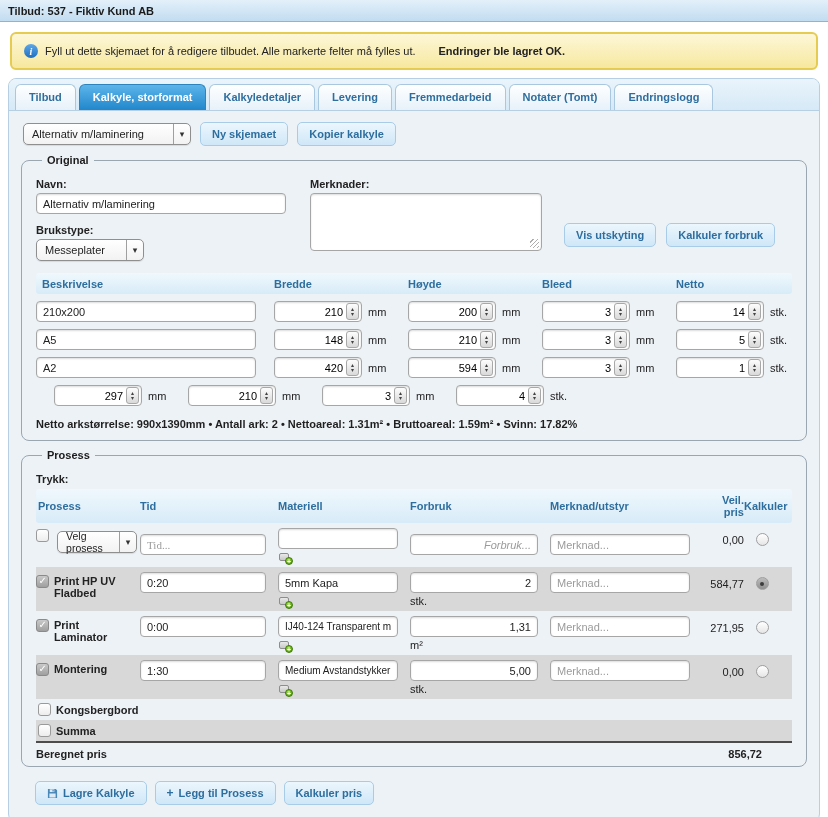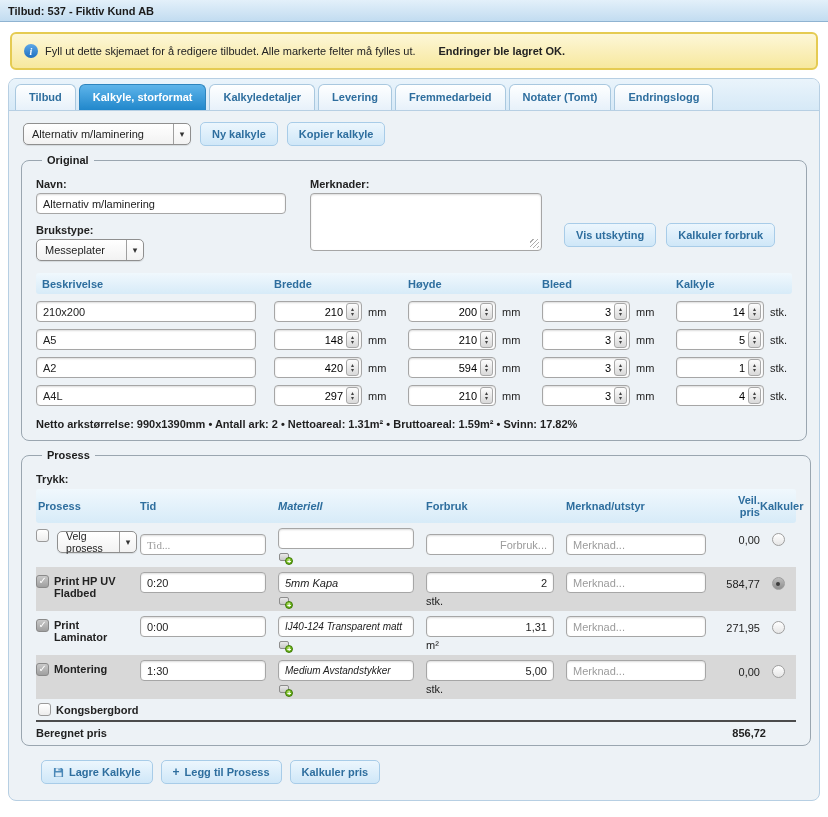--- a/index.html
+++ b/index.html
@@ -93,21 +93,21 @@
   .sz-group { display: flex; align-items: center; margin-left: 18px; flex: 0 0 auto; }
   .sz-unit { width: 28px; padding-left: 6px; font-weight: normal; color: #222; }
   .sz-head .sz-group { margin-left: 18px; width: 116px; }
   .summary { margin-top: 12px; font-weight: bold; color: #1f1f1f; }
 
   
   .pr-head { display: flex; align-items: center; background: linear-gradient(#f0f8fd, #d7ebf8);
     border-radius: 3px; min-height: 34px; font-weight: bold; color: #2e6e9e; margin-top: 4px; }
   .col-pro { width: 104px; flex: 0 0 auto; }
   .col-tid { width: 138px; flex: 0 0 auto; }
-  .col-mat { width: 148px; flex: 0 0 auto; font-style: italic; }
+  .col-mat { width: 132px; flex: 0 0 auto; }
   .col-for { width: 140px; flex: 0 0 auto; }
   .col-mer { width: 152px; flex: 0 0 auto; }
   .col-pris { width: 42px; flex: 0 0 auto; text-align: right; }
   .col-kal { width: 36px; flex: 0 0 auto; text-align: center; }
   .pr-row { display: flex; align-items: flex-start; padding: 5px 0 2px; }
   .pr-row.shaded { background: #d8d8d8; }
   .pr-row .inp { width: calc(100% - 12px); }
   .pr-label { font-weight: bold; padding-top: 3px; padding-right: 16px; display: flex; flex-wrap: wrap; align-items: flex-start; }
   .subline { font-size: 11px; margin-top: 2px; min-height: 14px; }
   .addico { display: inline-block; position: relative; width: 13px; height: 10px; margin: 2px 0 0 1px; }
@@ -116,21 +116,21 @@
   .addico .plus { position: absolute; right: -1px; bottom: -2px; width: 8px; height: 8px; border-radius: 50%;
     background: radial-gradient(circle at 35% 30%, #9fd84a, #4e9a06); color: #fff; font-size: 7px; line-height: 8px;
     text-align: center; font-weight: bold; border: 0.5px solid #3c7a02; }
   .pr-pris { padding-top: 6px; font-weight: normal; }
   .pr-kal { padding-top: 5px; display: flex; justify-content: center; }
   .extra-row { display: flex; align-items: center; padding: 4px 0 4px 2px; font-weight: bold; }
   .extra-row.shaded { background: #d8d8d8; }
   .beregnet { display: flex; border-top: 2px solid #4c4c4c; margin-top: 0; padding: 5px 0 2px; font-weight: bold; }
   .beregnet .val { margin-left: auto; width: 150px; text-align: right; padding-right: 30px; }
 
-  .actions { display: flex; gap: 8px; margin: 14px 20px 6px; }
+  .actions { display: flex; gap: 8px; margin: 14px 14px 6px; }
   svg.mini { width: 11px; height: 11px; display: block; }
 </style>
 </head>
 <body>
 
 <div class="titlebar">
   <span>Tilbud: 537 - Fiktiv Kund AB</span>
 </div>
 
 <div class="banner">
@@ -151,21 +151,21 @@
     <div class="tab">Endringslogg</div>
   </div>
 
   <div class="content">
 
     <div style="display:flex; gap:9px; align-items:center; margin:3px 2px 2px;">
       <div class="fakeselect" style="width:168px;">
         <span class="seltxt" style="font-weight:normal; flex:1;">Alternativ m/laminering</span>
         <span class="selarrow"></span>
       </div>
-      <button class="btn">Ny kalkyle</button>
+      <button class="btn">Ny skjemaet</button>
       <button class="btn">Kopier kalkyle</button>
     </div>
 
     <fieldset>
       <legend>Original</legend>
 
       <div class="orig-top">
         <div class="orig-col1">
           <label class="lbl">Navn:</label>
           <input class="inp" value="Alternativ m/laminering" style="">
@@ -186,21 +186,21 @@
           <button class="btn">Vis utskyting</button>
           <button class="btn">Kalkuler forbruk</button>
         </div>
       </div>
 
       <div class="sz-head">
         <span class="sz-desc" style="padding-left:6px;">Beskrivelse</span>
         <span class="sz-group">Bredde</span>
         <span class="sz-group">Høyde</span>
         <span class="sz-group">Bleed</span>
-        <span class="sz-group">Kalkyle</span>
+        <span class="sz-group">Netto</span>
       </div>
 
       <div class="sz-row">
         <span class="sz-desc"><input class="inp" value="210x200" style=""></span>
         <span class="sz-group">
             <span class="numbox">
               <input value="210" style="">
               <span class="stepper"></span>
             </span>
             <span class="sz-unit">mm</span>
@@ -283,21 +283,20 @@
           </span>
         <span class="sz-group">
             <span class="numbox">
               <input value="1" style="">
               <span class="stepper"></span>
             </span>
             <span class="sz-unit">stk.</span>
           </span>
       </div>
       <div class="sz-row">
-        <span class="sz-desc"><input class="inp" value="A4L" style=""></span>
         <span class="sz-group">
             <span class="numbox">
               <input value="297" style="">
               <span class="stepper"></span>
             </span>
             <span class="sz-unit">mm</span>
           </span>
         <span class="sz-group">
             <span class="numbox">
               <input value="210" style="">
@@ -344,21 +343,21 @@
           <div class="fakeselect" style="width:80px; margin-top:3px;">
             <span class="seltxt" style="font-weight:normal; flex:1; font-size:10.5px;">Velg prosess</span>
             <span class="selarrow"></span>
           </div>
         </span>
         <span class="col-tid" style="padding-top:6px;font-family:Liberation Serif, serif;"><input class="inp" placeholder="Tid..." style=""></span>
         <span class="col-mat" style="padding-top:0;">
           <input class="inp" style="">
           <div class="subline"><span class="addico"><span class="doc"></span><span class="plus">+</span></span></div>
         </span>
-        <span class="col-for" style="padding-top:6px;"><input class="inp right" placeholder="Forbruk..." style=""></span>
+        <span class="col-for" style="padding-top:6px;font-style:italic;"><input class="inp right" placeholder="Forbruk..." style=""></span>
         <span class="col-mer" style="padding-top:6px;"><input class="inp" placeholder="Merknad..." style=""></span>
         <span class="col-pris pr-pris">0,00</span>
         <span class="col-kal pr-kal">
             <input type="radio" name="kalkuler" class="rad" style="">
           </span>
       </div>
 
       <div class="pr-row shaded">
         <span class="col-pro pr-label">
           <input type="checkbox" class="cb" checked="" style="">
@@ -418,20 +417,24 @@
         <span class="col-mer"><input class="inp" placeholder="Merknad..." style=""></span>
         <span class="col-pris pr-pris">0,00</span>
         <span class="col-kal pr-kal">
             <input type="radio" name="kalkuler" class="rad" style="">
           </span>
       </div>
 
       <div class="extra-row">
         <input type="checkbox" class="cb" style="">
         <span>Kongsbergbord</span>
+      </div>
+      <div class="extra-row shaded">
+        <input type="checkbox" class="cb" style="">
+        <span>Summa</span>
       </div>
 
       <div class="beregnet">
         <span>Beregnet pris</span>
         <span class="val">856,72</span>
       </div>
     </fieldset>
 
     <div class="actions">
       <button class="btn">

